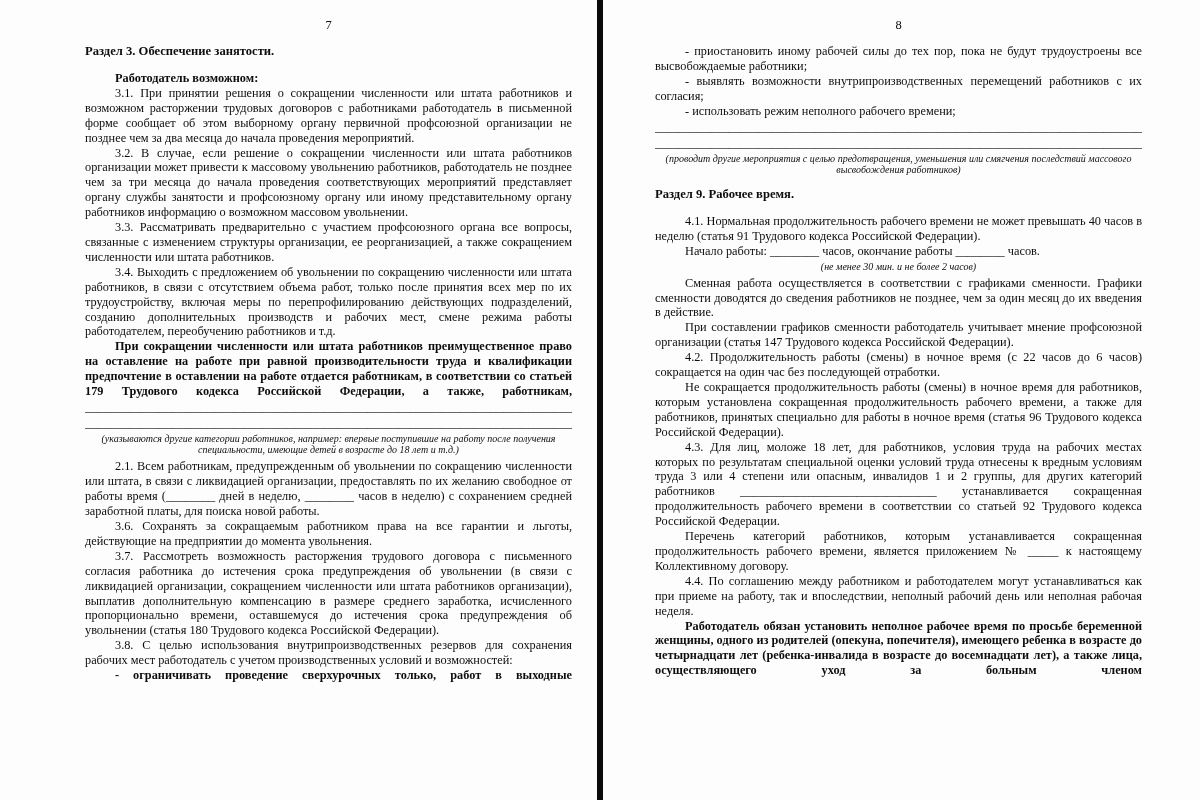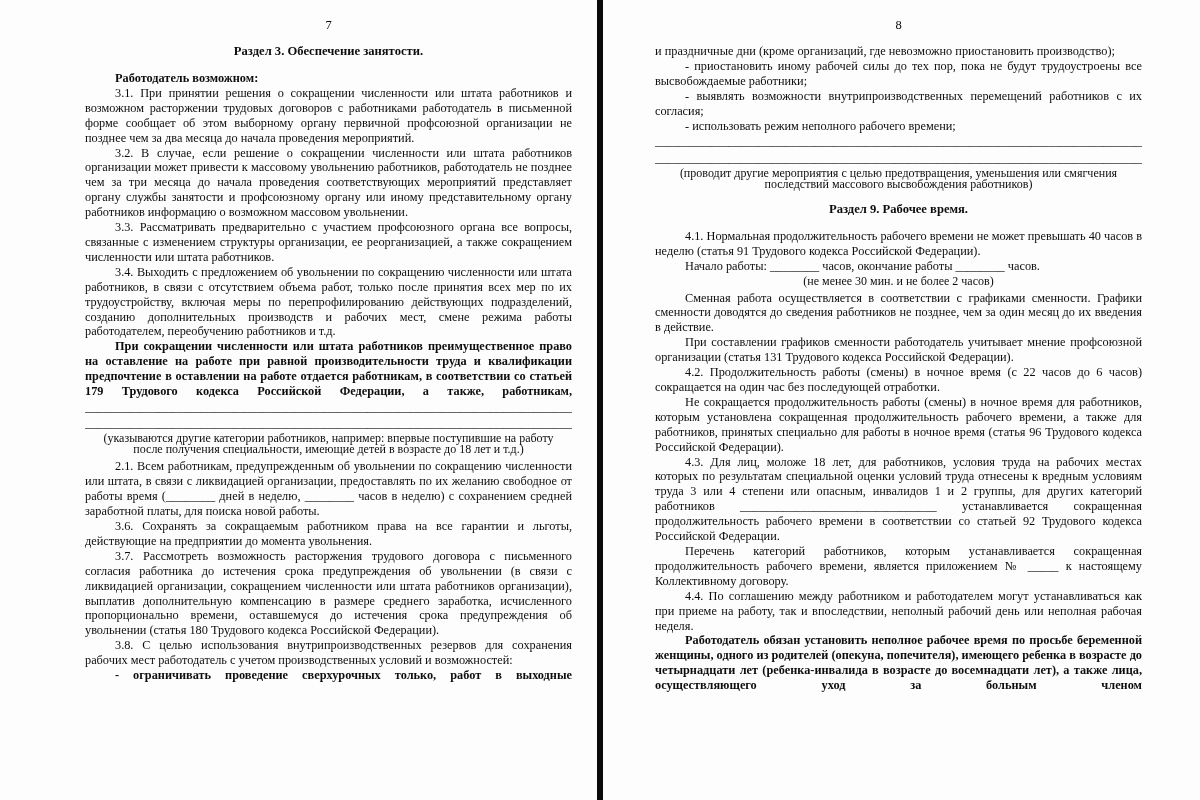--- a/index.html
+++ b/index.html
@@ -34,21 +34,20 @@
   .page.right { left: 655px; width: 487px; }
   .page-number {
     text-align: center;
     font-size: 12.5px;
     padding-top: 18px;
     margin-bottom: 12px;
     line-height: 14px;
   }
   .heading {
     font-weight: 700;
-    text-align: center;
     font-size: 12.6px;
     line-height: 15px;
     margin: 12px 0 12px 0;
   }
   .para {
     font-size: 12.3px;
     line-height: 14.9px;
     text-align: justify;
     text-indent: 30px;
     margin: 0;
@@ -57,22 +56,23 @@
   .para.no-indent { text-indent: 0; }
   .para.justify-last { text-align-last: justify; font-weight: bold; }
   .blank-line {
     font-size: 12.3px;
     line-height: 15.2px;
     white-space: nowrap;
     overflow: hidden;
     margin: 1px 0;
   }
   .note {
-    font-size: 12px;
+    font-size: 10px;
     line-height: 11px;
+    font-style: italic;
     text-align: center;
     margin: 2px 6px 4px 6px;
   }
 </style>
 </head>
 <body>
 
 <div class="spread">
   <div class="page left">
     <div class="page-number">7</div>
@@ -91,33 +91,32 @@
         <div class="para">3.6. Сохранять за сокращаемым работником права на все гарантии и льготы, действующие на предприятии до момента увольнения.</div>
         <div class="para">3.7. Рассмотреть возможность расторжения трудового договора с письменного согласия работника до истечения срока предупреждения об увольнении (в связи с ликвидацией организации, сокращением численности или штата работников организации), выплатив дополнительную компенсацию в размере среднего заработка, исчисленного пропорционально времени, оставшемуся до истечения срока предупреждения об увольнении (статья 180 Трудового кодекса Российской Федерации).</div>
         <div class="para">3.8. С целью использования внутрипроизводственных резервов для сохранения рабочих мест работодатель с учетом производственных условий и возможностей:</div>
         <div class="para justify-last">- ограничивать проведение сверхурочных только, работ в выходные</div>
       </div>
   </div>
   <div class="divider"></div>
   <div class="page right">
     <div class="page-number">8</div>
     <div class="page-body">
-        <div class="para no-indent justify-last-off">и праздничные дни (кроме организаций, где невозможно приостановить производство);</div>
         <div class="para">- приостановить иному рабочей силы до тех пор, пока не будут трудоустроены все высвобождаемые работники;</div>
         <div class="para">- выявлять возможности внутрипроизводственных перемещений работников с их согласия;</div>
         <div class="para">- использовать режим неполного рабочего времени;</div>
         <div class="blank-line">_______________________________________________________________________________________________</div>
         <div class="blank-line">_______________________________________________________________________________________________</div>
         <div class="note">(проводит другие мероприятия с целью предотвращения, уменьшения или смягчения последствий массового высвобождения работников)</div>
         <div class="heading">Раздел 9. Рабочее время.</div>
         <div class="para">4.1. Нормальная продолжительность рабочего времени не может превышать 40 часов в неделю (статья 91 Трудового кодекса Российской Федерации).</div>
         <div class="para">Начало работы: ________ часов, окончание работы ________ часов.</div>
         <div class="note">(не менее 30 мин. и не более 2 часов)</div>
         <div class="para">Сменная работа осуществляется в соответствии с графиками сменности. Графики сменности доводятся до сведения работников не позднее, чем за один месяц до их введения в действие.</div>
-        <div class="para">При составлении графиков сменности работодатель учитывает мнение профсоюзной организации (статья 131 Трудового кодекса Российской Федерации).</div>
+        <div class="para">При составлении графиков сменности работодатель учитывает мнение профсоюзной организации (статья 147 Трудового кодекса Российской Федерации).</div>
         <div class="para">4.2. Продолжительность работы (смены) в ночное время (с 22 часов до 6 часов) сокращается на один час без последующей отработки.</div>
         <div class="para">Не сокращается продолжительность работы (смены) в ночное время для работников, которым установлена сокращенная продолжительность рабочего времени, а также для работников, принятых специально для работы в ночное время (статья 96 Трудового кодекса Российской Федерации).</div>
         <div class="para">4.3. Для лиц, моложе 18 лет, для работников, условия труда на рабочих местах которых по результатам специальной оценки условий труда отнесены к вредным условиям труда 3 или 4 степени или опасным, инвалидов 1 и 2 группы, для других категорий работников ________________________________ устанавливается сокращенная продолжительность рабочего времени в соответствии со статьей 92 Трудового кодекса Российской Федерации.</div>
         <div class="para">Перечень категорий работников, которым устанавливается сокращенная продолжительность рабочего времени, является приложением № _____ к настоящему Коллективному договору.</div>
         <div class="para">4.4. По соглашению между работником и работодателем могут устанавливаться как при приеме на работу, так и впоследствии, неполный рабочий день или неполная рабочая неделя.</div>
         <div class="para justify-last">Работодатель обязан установить неполное рабочее время по просьбе беременной женщины, одного из родителей (опекуна, попечителя), имеющего ребенка в возрасте до четырнадцати лет (ребенка-инвалида в возрасте до восемнадцати лет), а также лица, осуществляющего уход за больным членом</div>
       </div>
   </div>
 </div>
 

